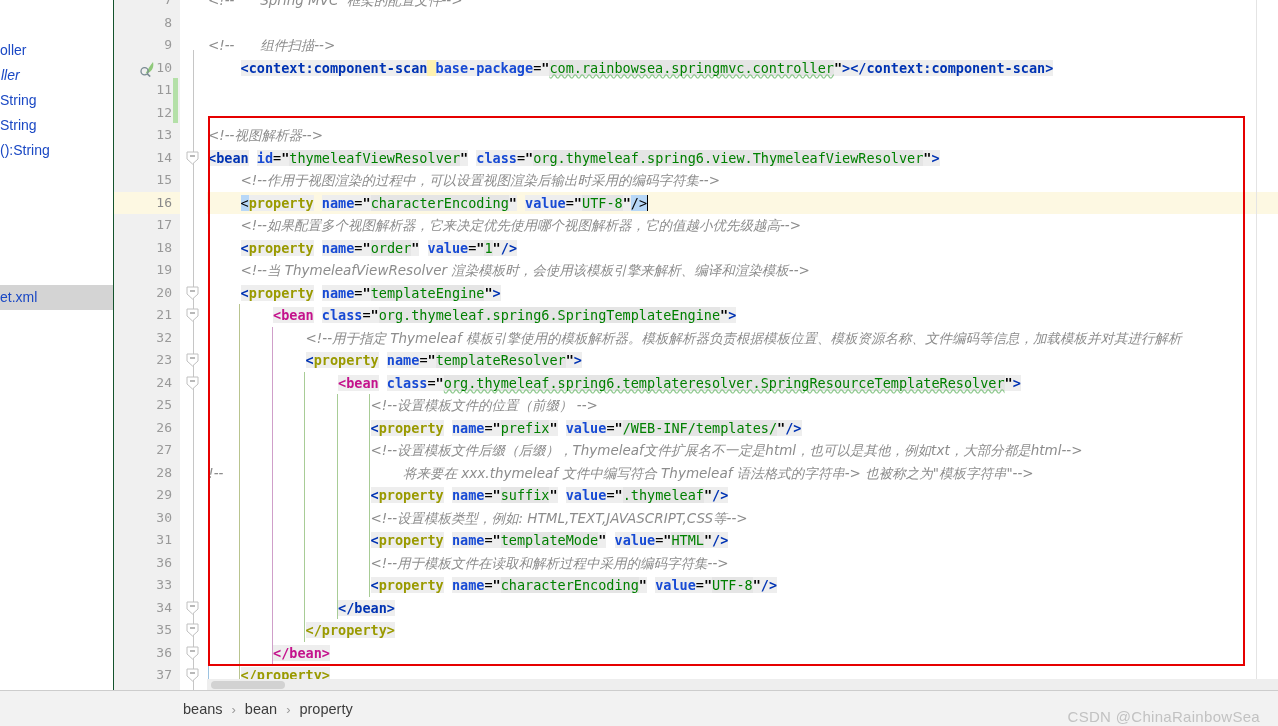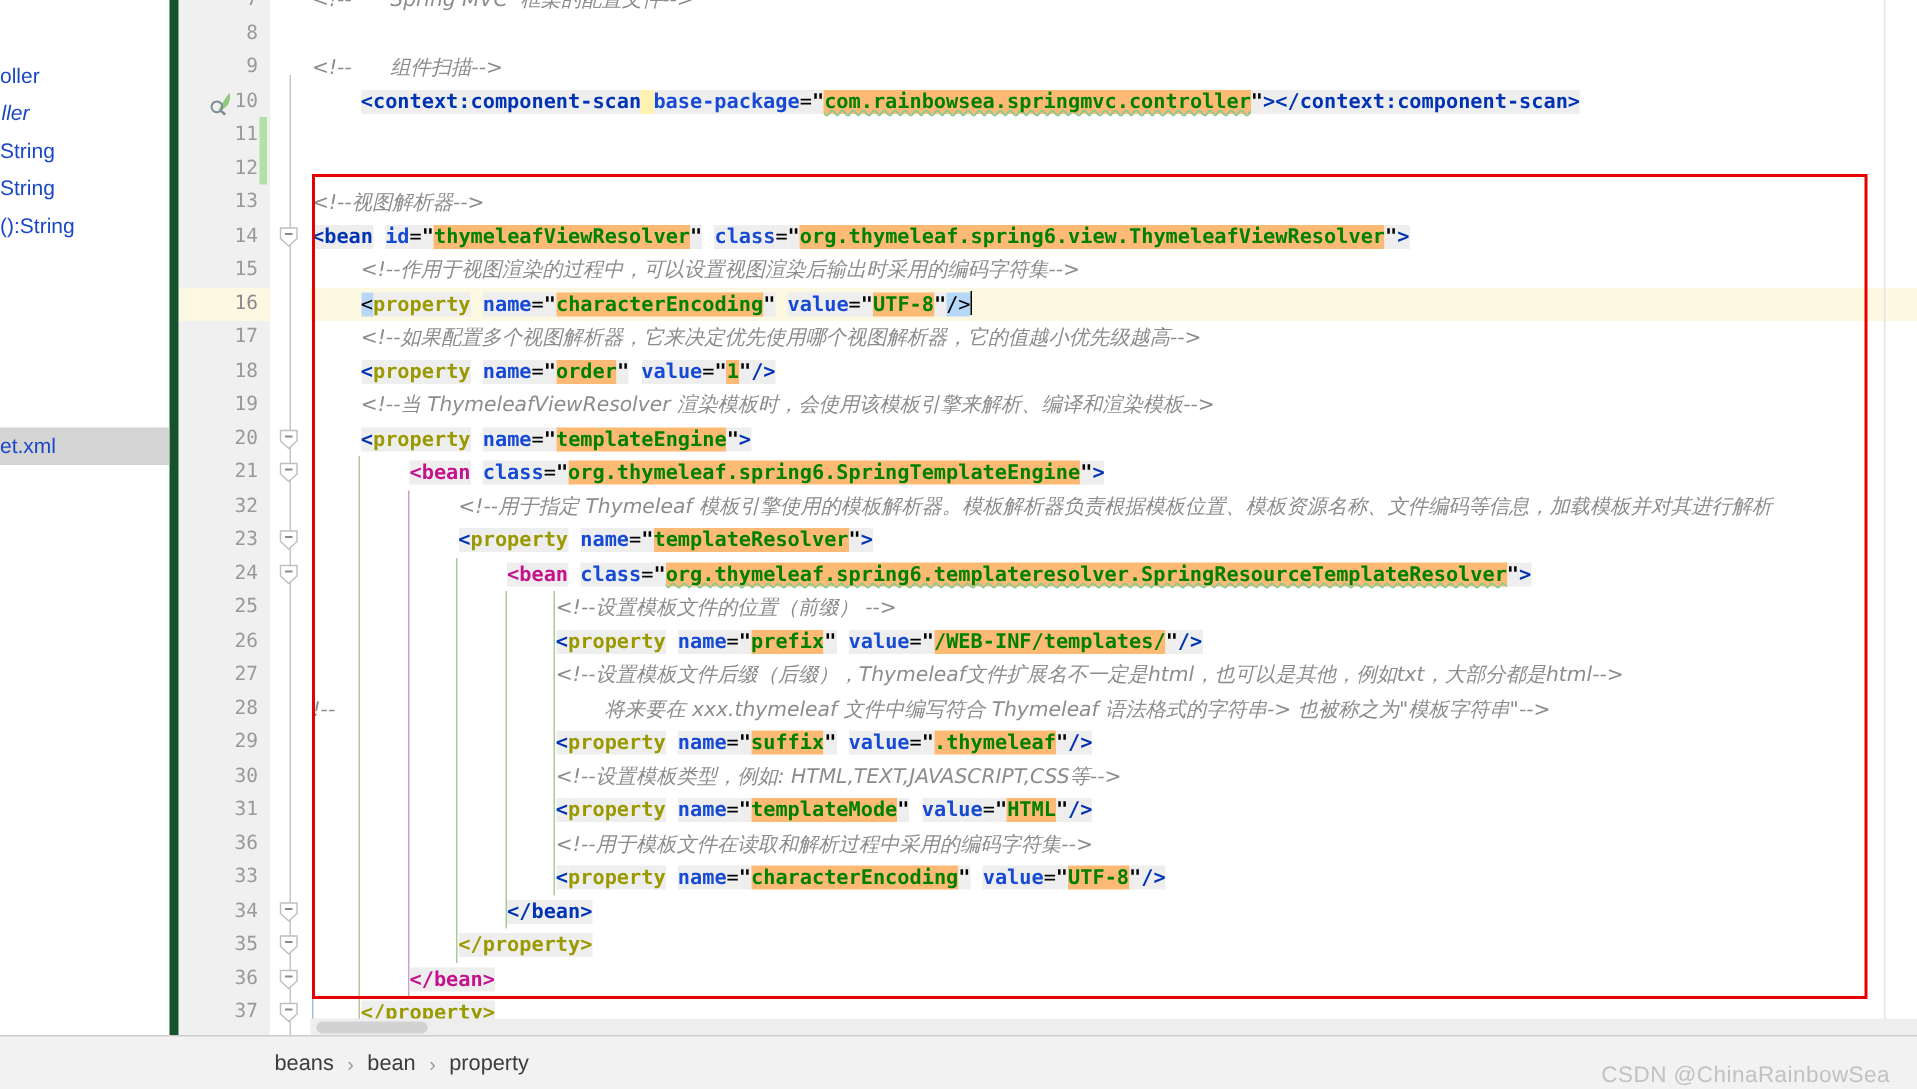--- a/index.html
+++ b/index.html
@@ -6,21 +6,21 @@
   body{
     width:1278px;height:726px;overflow:hidden;position:relative;
     font-family:"DejaVu Sans Mono","Liberation Mono",monospace;
     font-size:13.5px;
     -webkit-font-smoothing:antialiased;
   }
   
   #left-panel{
     position:absolute;left:0;top:0;width:113px;height:690px;
     background:#fff;overflow:hidden;z-index:6;
-    border-right:6px solid #14532d;
+    border-right:1px solid #14532d;
   }
   .lp-item{
     height:25px;line-height:25px;white-space:nowrap;
     font-family:"Liberation Sans",sans-serif;font-size:14px;
     color:#1a48c4;padding-left:0;
     position:relative;
   }
   .lp-item.sel{background:#d4d4d4;}
   
   #editor{
@@ -69,21 +69,21 @@
   .crow.cur{background:#fdf8e2;}
   .cur-full{
     position:absolute;left:0;right:0;height:22.5px;background:#fdf8e2;
     z-index:0;
   }
   .ctext{position:relative;z-index:3;display:block;padding-left:1px;}
   
   .tag      {color:#0033b3;font-weight:bold;background:#eeeeee;}
   .attr     {color:#174ad4;font-weight:bold;background:#eeeeee;}
   .eq       {color:#000;background:#eeeeee;}
-  .str      {color:#008000;font-weight:bold;background:#fdba74;}
+  .str      {color:#008000;font-weight:normal;background:#e5e5e5;}
   .strq     {color:#000;font-weight:bold;background:#eeeeee;}
   .beantag  {color:#c4128c;font-weight:bold;background:#eeeeee;}
   .proptag  {color:#9a9a00;font-weight:bold;background:#eeeeee;}
   .cmtz     {color:#8c8c8c;font-style:italic;font-family:"DejaVu Sans","Liberation Sans",sans-serif;}
   .hl       {background:#fff2b0;}
   .brmatch  {background:#b7d7f7;}
   .wavy     {text-decoration:underline wavy #8fc98f;text-decoration-skip-ink:none;}
   .caret{
     display:inline-block;width:1px;height:16px;background:#000;
     vertical-align:-3px;margin-left:0px;

